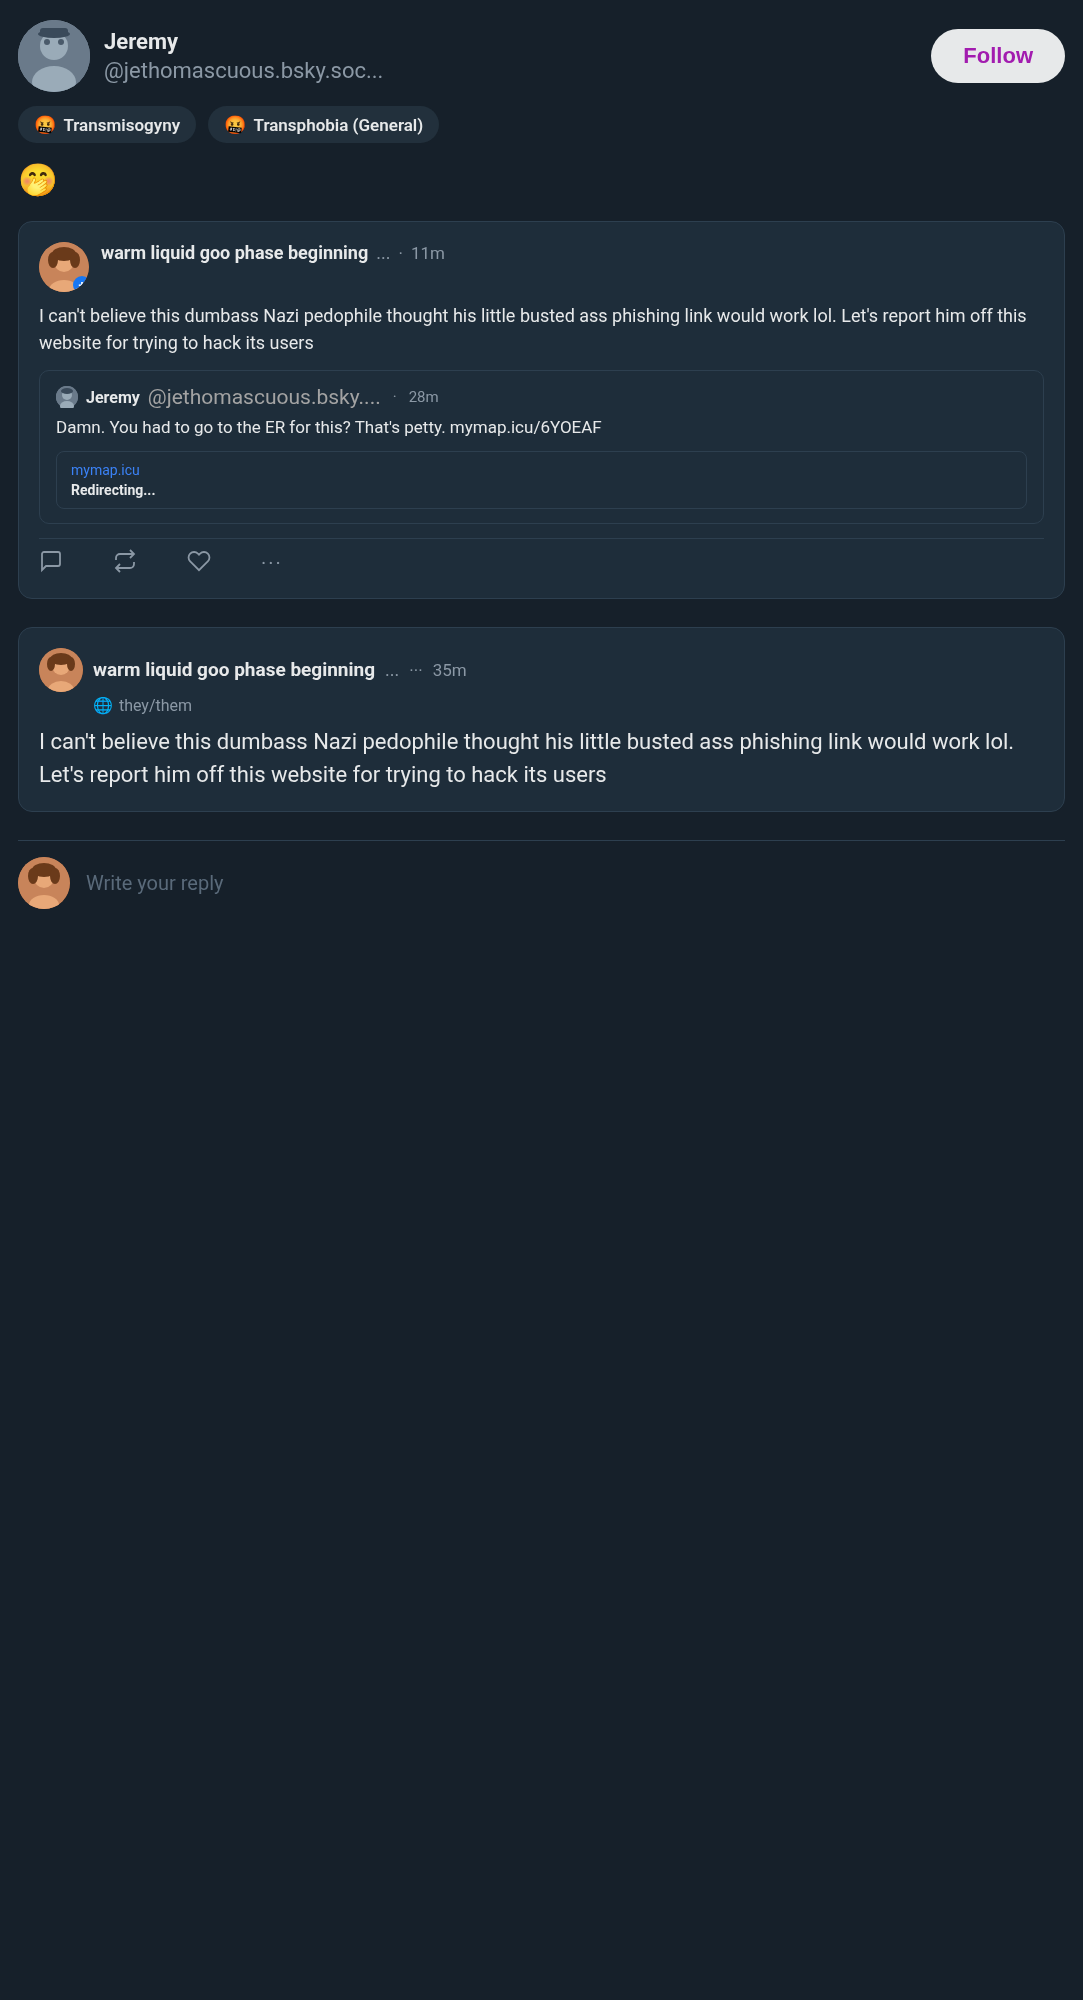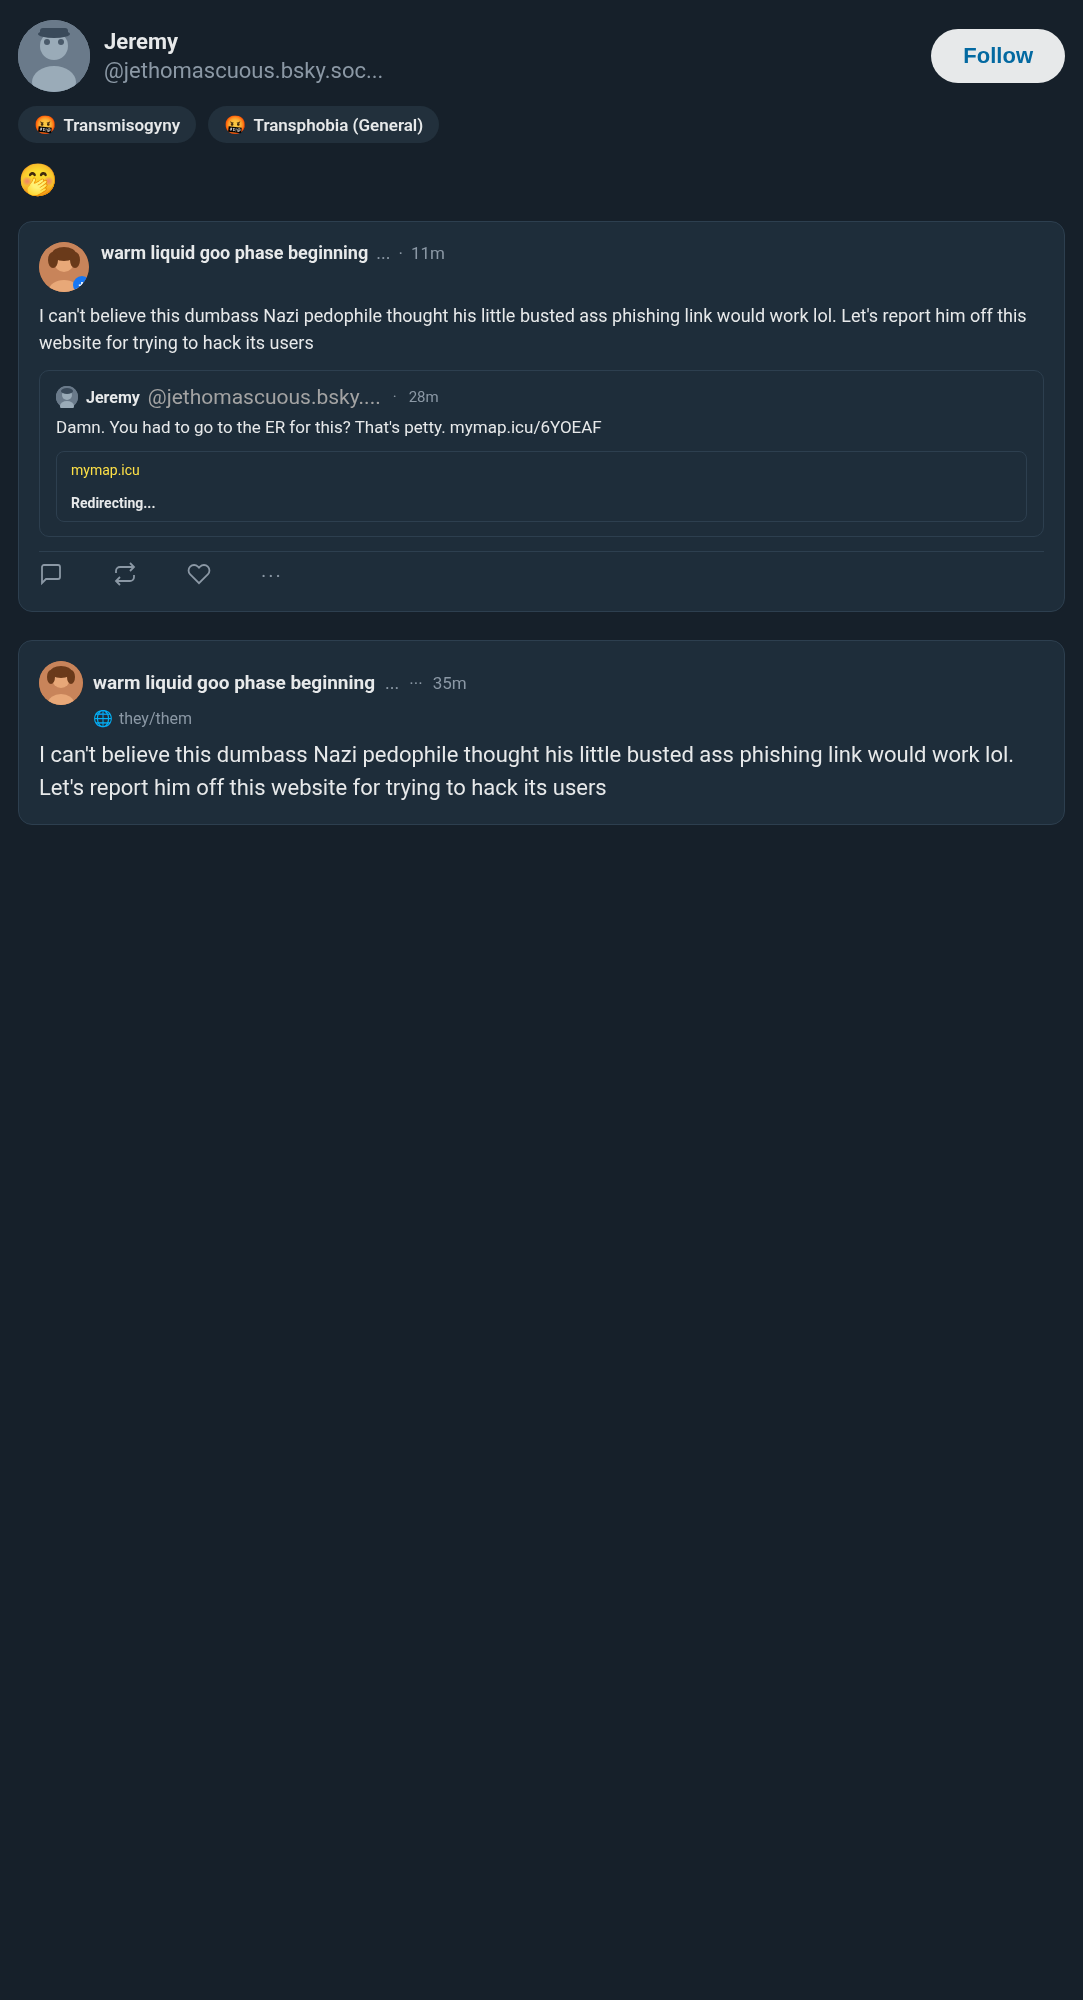--- a/index.html
+++ b/index.html
@@ -60,21 +60,21 @@
       color: #e7e9ea;
     }
 
     .author-handle {
       font-size: 22px;
       color: #8b98a5;
     }
 
     .follow-button {
       background: #e7e9ea;
-      color: #0369a1;
+      color: #a21caf;
       border: none;
       border-radius: 999px;
       padding: 14px 32px;
       font-size: 22px;
       font-weight: 700;
       cursor: pointer;
       white-space: nowrap;
     }
 
     
@@ -238,22 +238,22 @@
 
     .link-preview {
       border: 1px solid #2d3f4f;
       border-radius: 8px;
       padding: 10px 14px;
       margin-top: 8px;
     }
 
     .link-preview-url {
       font-size: 14px;
-      color: #fde047;
-      margin-bottom: 17px;
+      color: #3b82f6;
+      margin-bottom: 4px;
     }
 
     .link-preview-title {
       font-size: 14px;
       font-weight: 700;
       color: #e7e9ea;
     }
 
     
     .quote-actions {
@@ -487,14 +487,27 @@
       <span class="reply-time">···</span>
       <span class="reply-time">35m</span>
     </div>
     <div class="reply-pronouns">
       <span class="pronouns-globe">🌐</span>
       <span>they/them</span>
     </div>
     <div class="reply-body">I can't believe this dumbass Nazi pedophile thought his little busted ass phishing link would work lol. Let's report him off this website for trying to hack its users</div>
   </div>
 
+  <div class="write-reply-bar">
+    <div class="write-reply-avatar">
+      <svg viewBox="0 0 52 52" xmlns="http://www.w3.org/2000/svg" style="width:100%;height:100%">
+        <circle cx="26" cy="26" r="26" fill="#c8845a"></circle>
+        <circle cx="26" cy="21" r="10" fill="#e8a878"></circle>
+        <ellipse cx="26" cy="48" rx="15" ry="10" fill="#e8a878"></ellipse>
+        <ellipse cx="26" cy="13" rx="12" ry="7" fill="#6a3a1a"></ellipse>
+        <ellipse cx="15" cy="19" rx="5" ry="8" fill="#6a3a1a"></ellipse>
+        <ellipse cx="37" cy="19" rx="5" ry="8" fill="#6a3a1a"></ellipse>
+      </svg>
+    </div>
+    <div class="write-reply-input">Write your reply</div>
+  </div>
 
 </div>
 
 </body></html>

